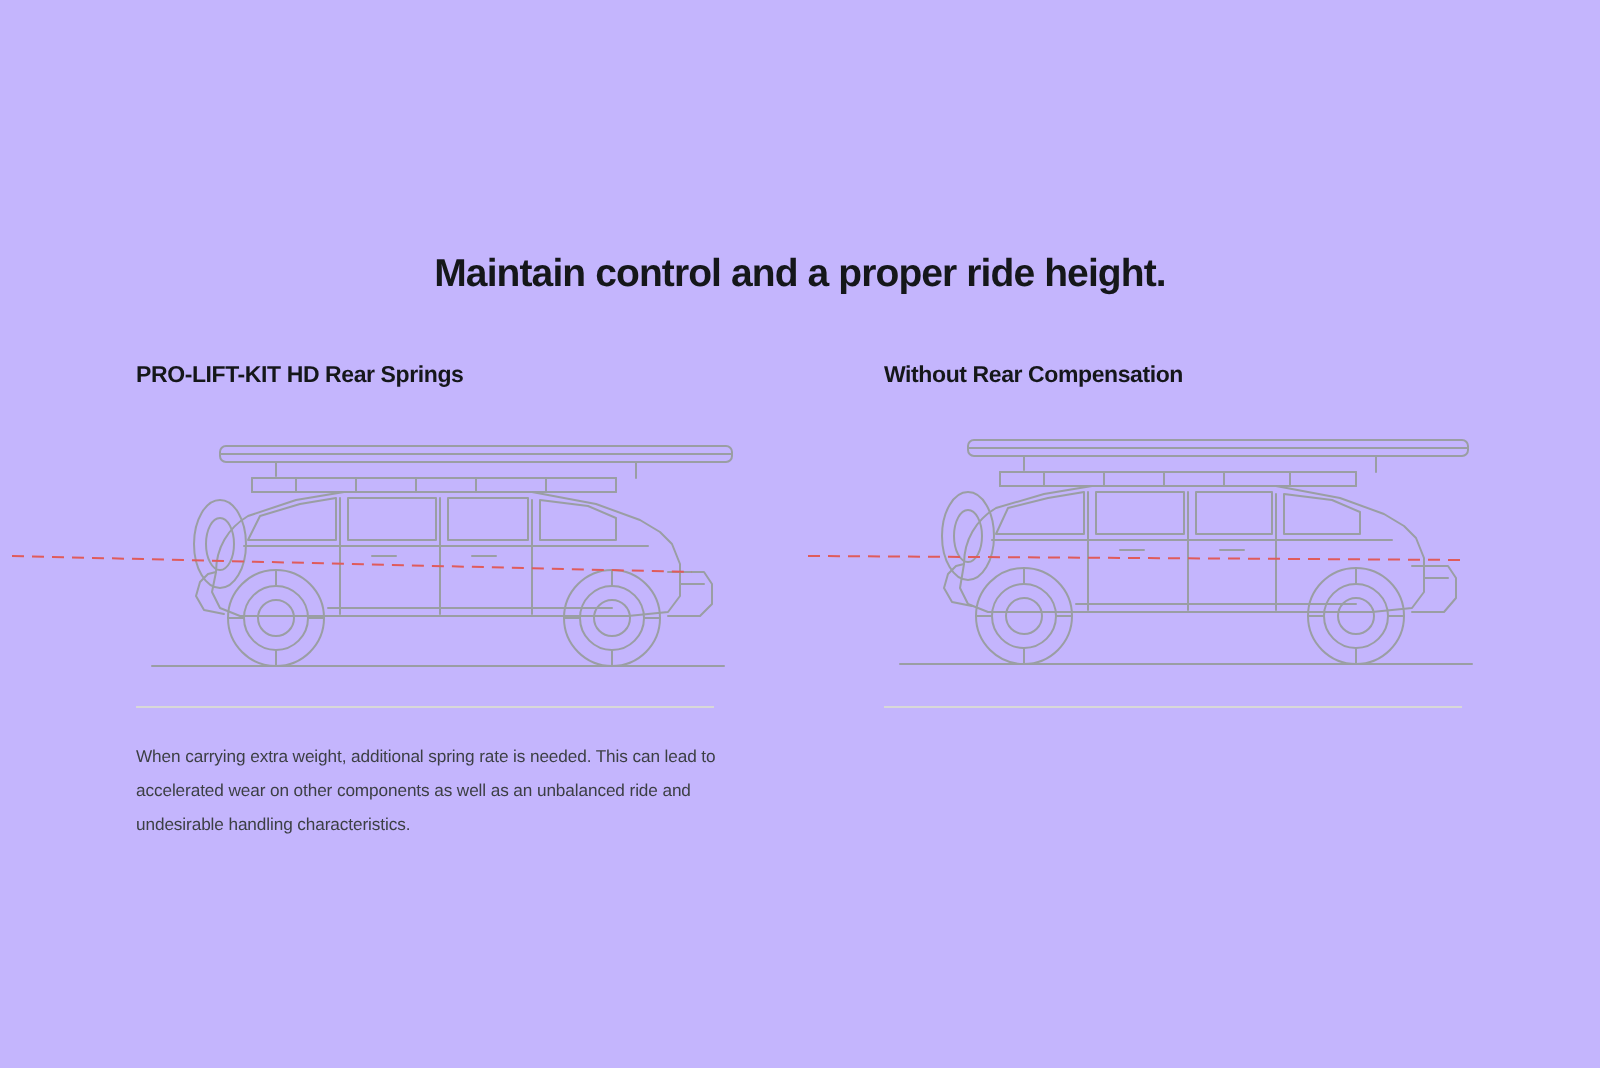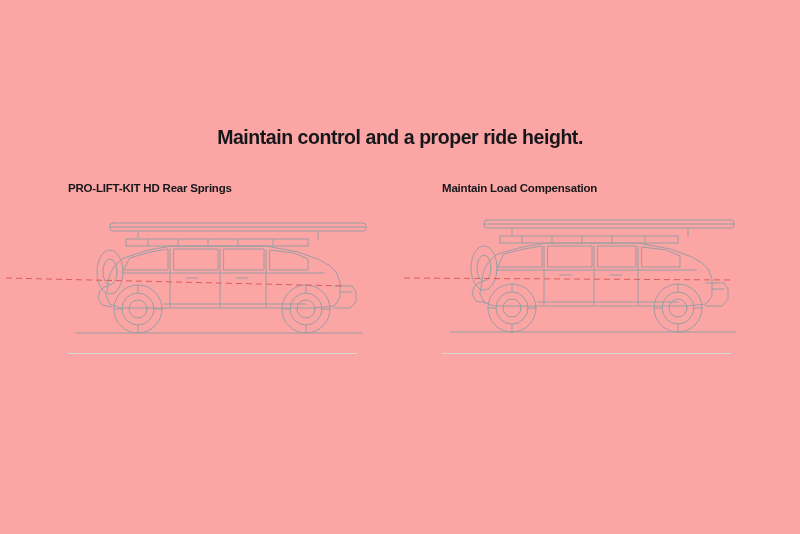--- a/index.html
+++ b/index.html
@@ -11,21 +11,21 @@
     width: 800px;
     height: 534px;
     font-family: "Liberation Sans", sans-serif;
     color: #1b1b1b;
     overflow: hidden;
   }
   .page {
     position: relative;
     width: 800px;
     height: 534px;
-    background: #fca5a5;
+    background: #c4b5fd;
   }
   .headline {
     position: absolute;
     top: 126px;
     left: 0;
     width: 800px;
     text-align: center;
     font-size: 19.5px;
     font-weight: bold;
     letter-spacing: -0.45px;
@@ -156,24 +156,27 @@
 
           <line x1="8" y1="125" x2="294" y2="125"></line>
         </svg>
 
         <svg width="340" height="135" viewBox="0 0 340 135" style="position:absolute;left:-62px;top:0;">
           <line x1="0" y1="70" x2="340" y2="78" stroke="#e05b5b" stroke-width="1" stroke-dasharray="6 4"></line>
         </svg>
       </div>
 
       <div class="divider"></div>
+      <div class="body-text">
+        <p>When carrying extra weight, additional spring rate is needed. This can lead to accelerated wear on other components as well as an unbalanced ride and undesirable handling characteristics.</p>
+      </div>
     </div>
 
     <div class="col right">
-      <div class="col-title">Maintain Load Compensation</div>
+      <div class="col-title">Without Rear Compensation</div>
 
       <div class="illus-wrap">
         <svg width="300" height="135" viewBox="0 0 300 135" fill="none" stroke="#9a9ea3" stroke-width="1" stroke-linejoin="round" stroke-linecap="round">
 
           <g>
             <rect x="42" y="12" width="250" height="8" rx="3"></rect>
             <line x1="42" y1="16" x2="292" y2="16"></line>
             <line x1="70" y1="20" x2="70" y2="27"></line>
             <line x1="246" y1="20" x2="246" y2="28"></line>
           </g>

